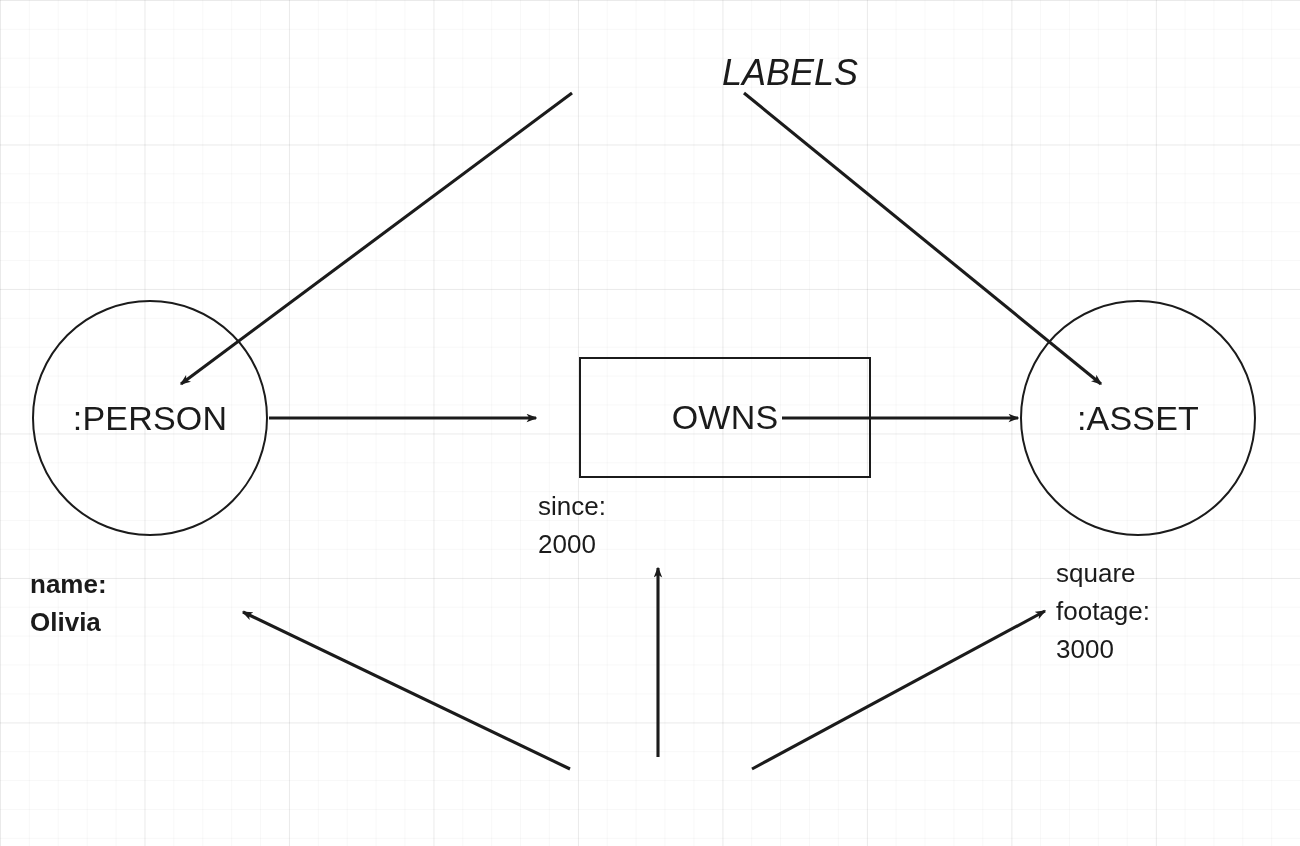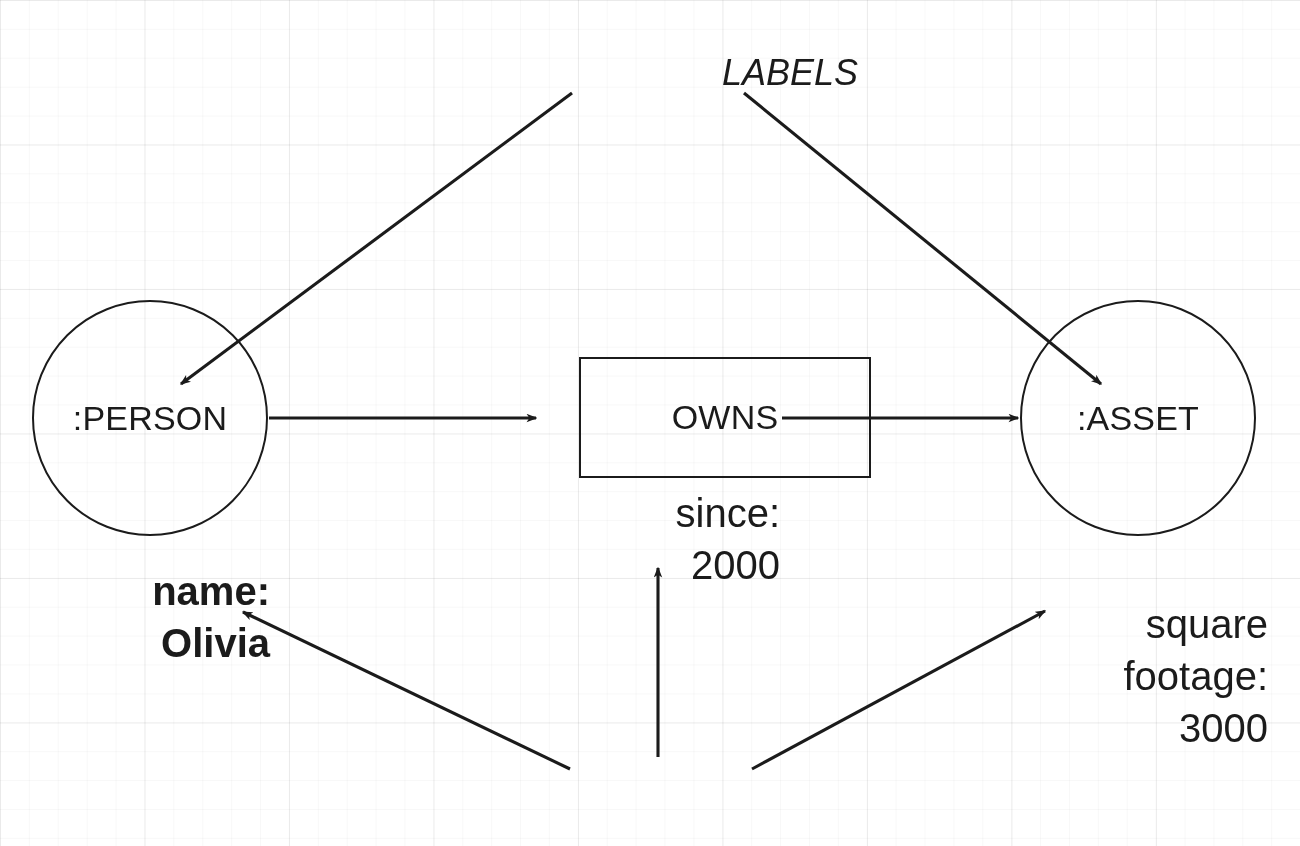--- a/index.html
+++ b/index.html
@@ -68,23 +68,23 @@
     color: #1b1b1b;
     font-size: 36px;
     text-align: right;
     white-space: pre;
     line-height: 42px;
     font-style: italic;
   }
   .prop-text {
     position: absolute;
     color: #1b1b1b;
-    font-size: 40px;
-    text-align: right;
-    line-height: 52px;
+    font-size: 26px;
+    text-align: left;
+    line-height: 38px;
     white-space: pre-line;
   }
 </style>
 </head>
 <body>
 
 <div id="canvas">
 
   <svg id="edges" viewBox="0 0 1300 846" width="1300" height="846" xmlns="http://www.w3.org/2000/svg">
     <defs>
@@ -121,18 +121,18 @@
     <span class="txt">OWNS</span>
   </div>
 
   <div class="prop-text" style="left:538px; top:487px; width:242px;">since:
 2000</div>
 
   <div class="circle-node" style="left:1020px; top:300px; width:236px; height:236px;">
     <span class="txt">:ASSET</span>
   </div>
 
-  <div class="prop-text" style="left:1028px; top:554px; width:240px;margin-top:44px;">square
+  <div class="prop-text" style="left:1056px; top:554px; width:240px;">square
 footage:
 3000</div>
 
 
 </div>
 
 </body></html>

